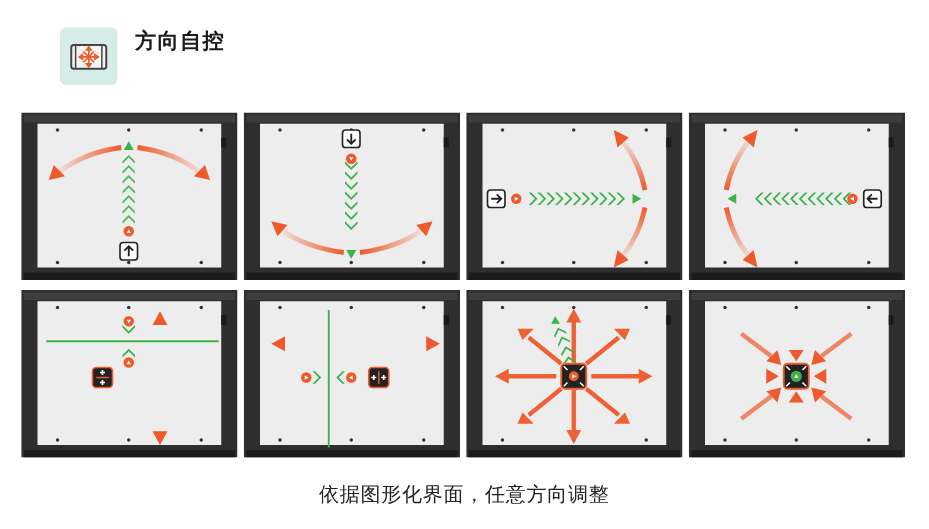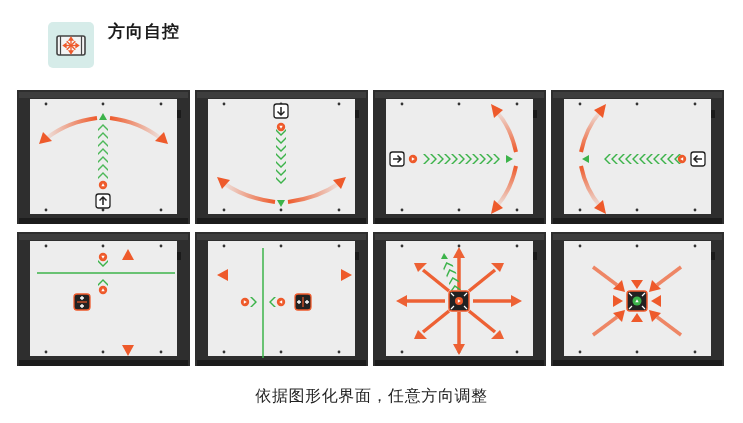--- a/index.html
+++ b/index.html
@@ -3,21 +3,21 @@
 <meta charset="utf-8">
 <style>
   * { box-sizing: border-box; margin: 0; padding: 0; }
   html, body { width: 743px; height: 423px; background: #ffffff; overflow: hidden; }
   body { font-family: "DejaVu Sans", "Liberation Sans", sans-serif; position: relative; }
 
   .header { position: absolute; left: 48px; top: 22px; height: 48px; display: flex; align-items: flex-start; }
   .logo-box { width: 46px; height: 46px; background: #d6ece9; border-radius: 5px; position: relative; }
   .logo-box svg { position: absolute; left: 0; top: 0; }
   .title-wrap { margin-left: 14px; }
-  .title { font-size: 17px; font-weight: bold; color: #1b1b1b; line-height: 22px; letter-spacing: 1px; margin-top: 0px; font-family: Liberation Mono, monospace; }
+  .title { font-size: 17px; font-weight: bold; color: #1b1b1b; line-height: 22px; letter-spacing: 1px; margin-top: 0px; }
   .subtitle { font-size: 11.5px; color: #707070; line-height: 16px; margin-top: 7px; letter-spacing: 0.2px; }
 
   .panel { position: absolute; width: 173px; height: 134px; }
   .panel svg { display: block; }
 
   .caption { position: absolute; left: 0; width: 743px; top: 386px; text-align: center; font-size: 16px; color: #222; letter-spacing: 0.6px; }
 </style>
 </head>
 <body>
 

